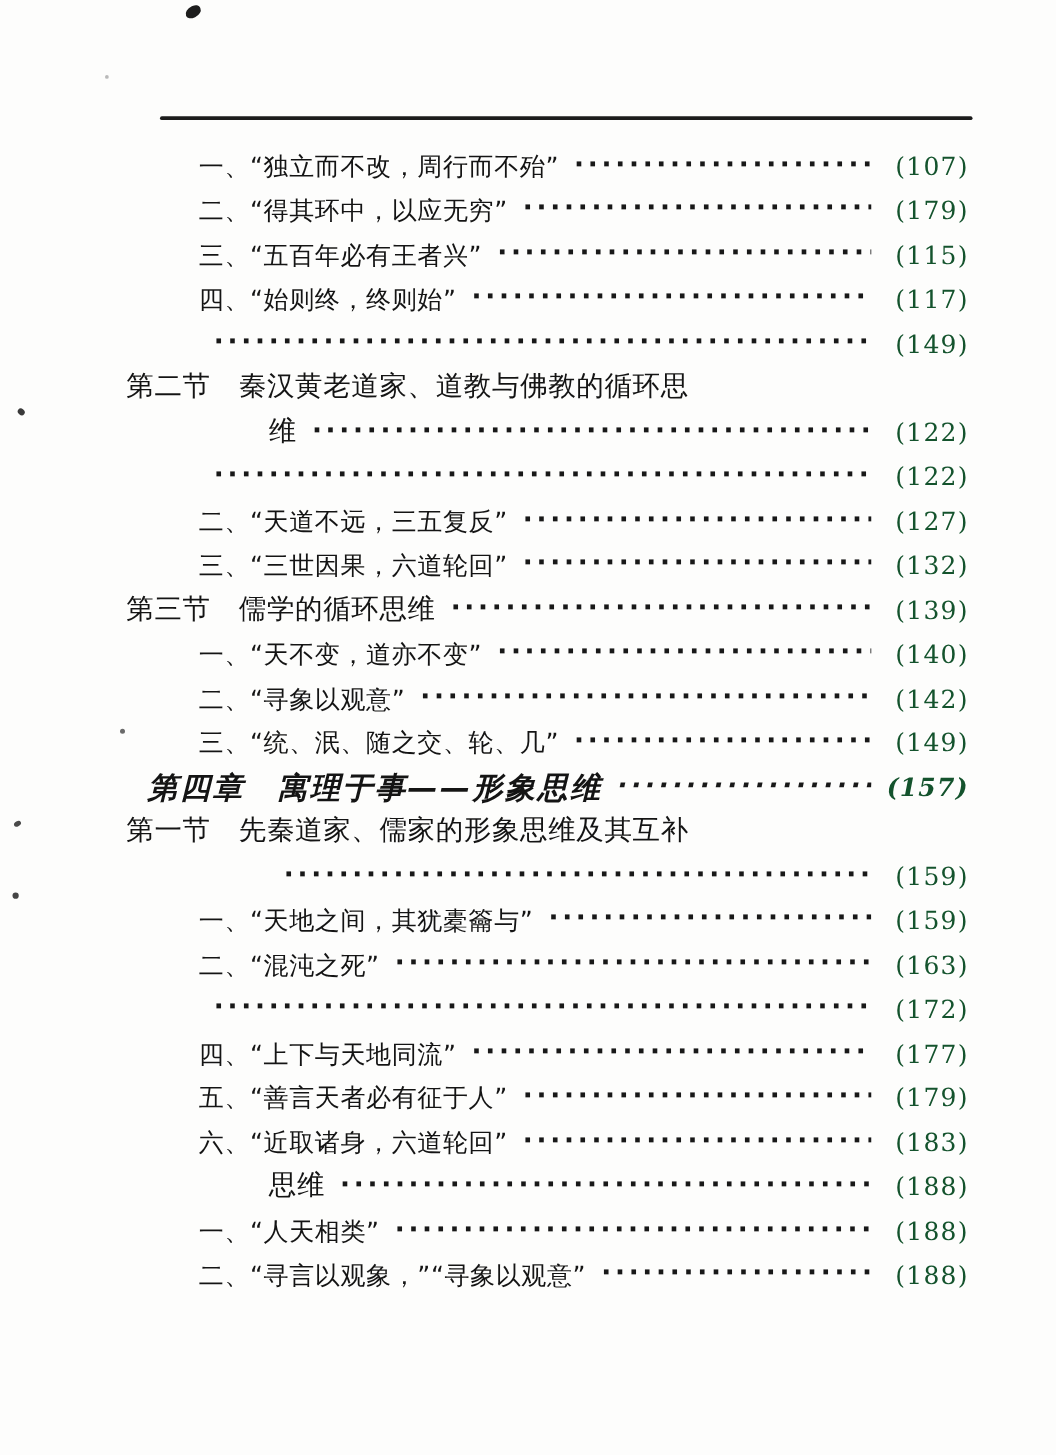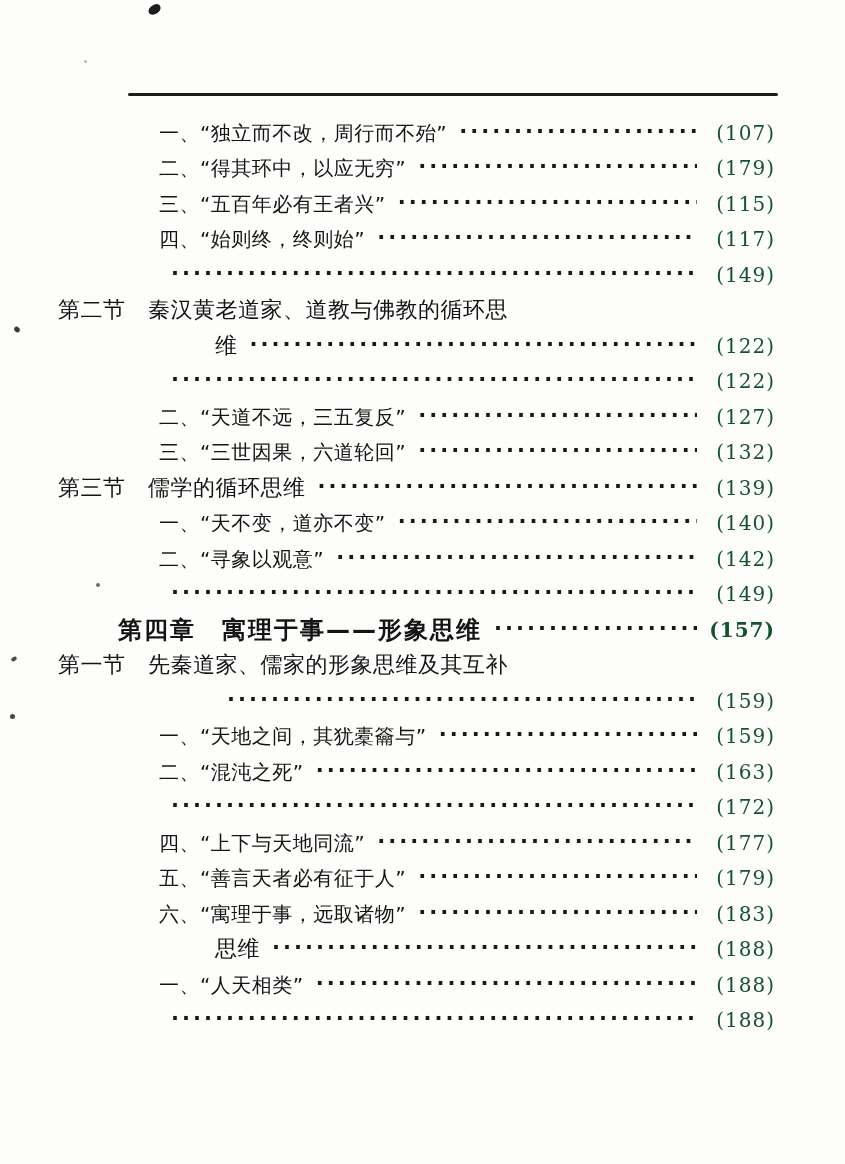--- a/index.html
+++ b/index.html
@@ -54,23 +54,23 @@
     color:#181818;
     transform:translateY(-2px);
   }
   .toc-row .pg{
     flex:0 0 auto;
     width:68px;text-align:right;
     font-family:"DejaVu Serif","Liberation Serif",serif;
     font-size:20px;letter-spacing:1px;color:#14532d;
   }
   .lvl-item         {padding-left:159px;font-size:20px;}
-  .lvl-section      {padding-left:58px;font-size:22px;}
+  .lvl-section      {padding-left:101px;font-size:22px;}
   .lvl-continuation {padding-left:215px;font-size:22px;}
-  .lvl-chapter      {padding-left:118px;font-size:24px;font-weight:700;}
+  .lvl-chapter      {padding-left:118px;font-size:24px;font-weight:700;font-style:italic;}
   .lvl-chapter .t   {letter-spacing:2px;}
   
   .speck{position:absolute;background:#2a2a2a;border-radius:50%;}
   .speck.blot{width:13px;height:9px;left:148px;top:5px;transform:rotate(-25deg);background:#1d1d1d;border-radius:60% 40% 55% 45%;}
   .speck.s1{width:3px;height:3px;left:84px;top:60px;background:#b9b9b9;}
   .speck.s2{width:6px;height:5px;left:14px;top:327px;transform:rotate(40deg);background:#3a3a3a;}
   .speck.s3{width:4px;height:4px;left:96px;top:583px;background:#6a6a6a;}
   .speck.s4{width:6px;height:4px;left:11px;top:657px;transform:rotate(-30deg);background:#4a4a4a;}
   .speck.s5{width:5px;height:5px;left:10px;top:714px;background:#454545;}
 </style>
@@ -147,20 +147,21 @@
     <span class="t">一、“天不变，道亦不变”</span>
     <span class="leader">······································································</span>
     <span class="pg">(140)</span>
   </div>
       <div class="toc-row lvl-item">
     <span class="t">二、“寻象以观意”</span>
     <span class="leader">······································································</span>
     <span class="pg">(142)</span>
   </div>
       <div class="toc-row lvl-item">
+    <span class="t">三、“统、泯、随之交、轮、几”</span>
     <span class="leader">······································································</span>
     <span class="pg">(149)</span>
   </div>
       <div class="toc-row lvl-chapter">
     <span class="t">第四章　寓理于事——形象思维</span>
     <span class="leader">······································································</span>
     <span class="pg">(157)</span>
   </div>
       <div class="toc-row lvl-section">
     <span class="t">第一节　先秦道家、儒家的形象思维及其互补</span>
@@ -190,33 +191,34 @@
     <span class="t">四、“上下与天地同流”</span>
     <span class="leader">······································································</span>
     <span class="pg">(177)</span>
   </div>
       <div class="toc-row lvl-item">
     <span class="t">五、“善言天者必有征于人”</span>
     <span class="leader">······································································</span>
     <span class="pg">(179)</span>
   </div>
       <div class="toc-row lvl-item">
-    <span class="t">六、“寓理于事，远取诸物”</span>
+    <span class="t">六、“近取诸身，六道轮回”</span>
     <span class="leader">······································································</span>
     <span class="pg">(183)</span>
   </div>
       <div class="toc-row lvl-continuation">
     <span class="t">思维</span>
     <span class="leader">······································································</span>
     <span class="pg">(188)</span>
   </div>
       <div class="toc-row lvl-item">
     <span class="t">一、“人天相类”</span>
     <span class="leader">······································································</span>
     <span class="pg">(188)</span>
   </div>
       <div class="toc-row lvl-item">
+    <span class="t">二、“寻言以观象，”“寻象以观意”</span>
     <span class="leader">······································································</span>
     <span class="pg">(188)</span>
   </div>
     </div>
 
 </div>
 
 </body></html>

